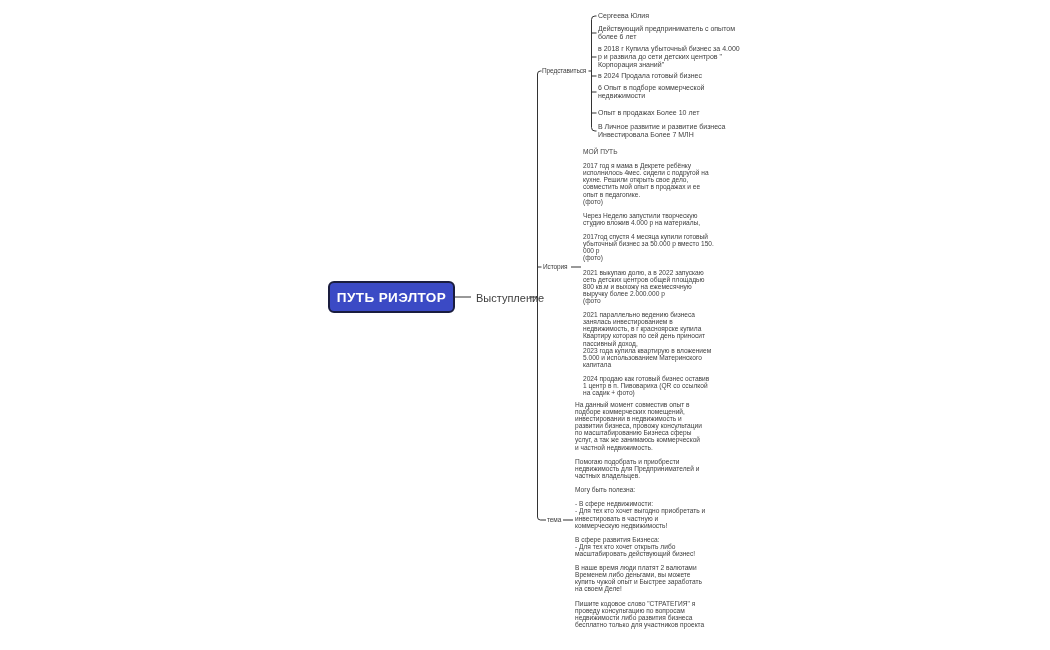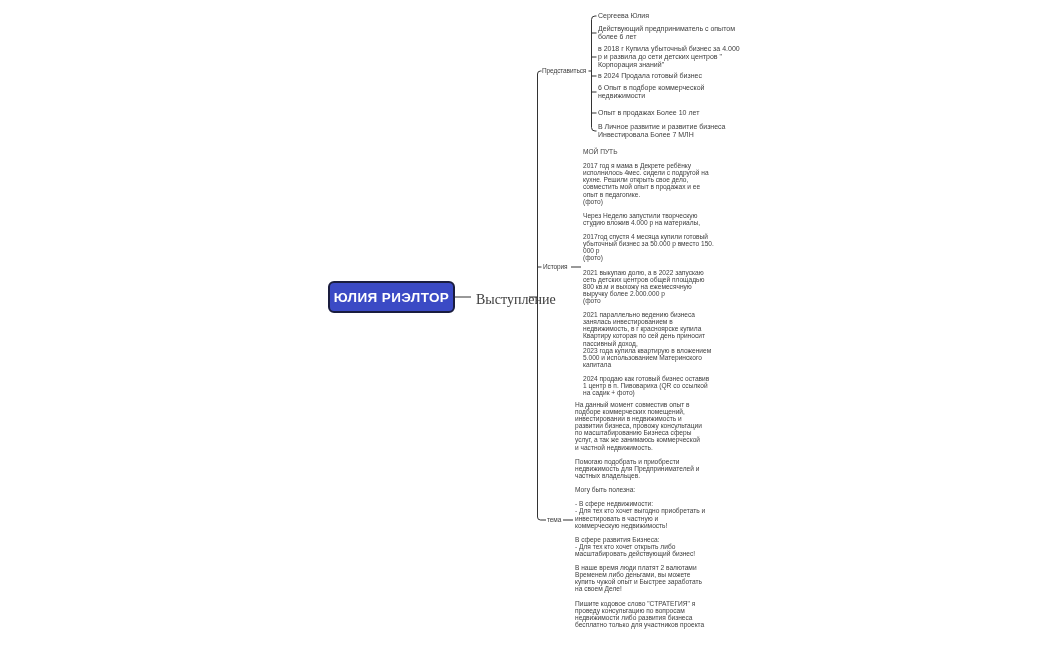--- a/index.html
+++ b/index.html
@@ -16,21 +16,21 @@
   .central-node {
     left:328px; top:281px; width:127px; height:32px; box-sizing:border-box;
     background:var(--node-fill,#3b4ac5);
     border:2px solid var(--node-border,#1a1d3f);
     border-radius:6px;
     color:var(--node-text,#ffffff);
     font-weight:bold; font-size:13.5px; letter-spacing:.4px;
     display:flex; align-items:center; justify-content:center;
     cursor:pointer;
   }
-  .branch-label { font-size:14px; white-space:nowrap; cursor:pointer;font-family:Liberation Serif, serif; }
+  .branch-label { font-size:11px; white-space:nowrap; cursor:pointer; }
   .sec-label   { font-size:6.5px; white-space:nowrap; cursor:pointer; letter-spacing:-.1px; }
   .leaf {
     font-size:7px; line-height:8px; white-space:pre-line;
     width:150px; left:598px; cursor:pointer;
   }
   .block {
     font-size:6.6px; line-height:7.1px; white-space:pre-line;
     width:170px; cursor:pointer;
   }
   #lbl-vystuplenie   { left:476px; top:292px; }
@@ -65,21 +65,21 @@
   <path d="M591.5 57 H596.5"></path>
   <path d="M591.5 76 H596.5"></path>
   <path d="M591.5 92 H596.5"></path>
   <path d="M591.5 113 H596.5"></path>
 
   <path d="M571 267 H581"></path>
 
   <path d="M563 520 H573"></path>
 </svg>
 
-<div class="abs central-node">ЮЛИЯ РИЭЛТОР</div>
+<div class="abs central-node">ПУТЬ РИЭЛТОР</div>
 
 <div class="abs branch-label" id="lbl-vystuplenie">Выступление</div>
 
 <div class="abs sec-label" id="lbl-predstavitsya">Представиться</div>
 <div class="abs sec-label" id="lbl-istoriya">История</div>
 <div class="abs sec-label" id="lbl-tema">тема</div>
 
 <div class="abs leaf" id="leaf-0">Сергеева Юлия</div>
 <div class="abs leaf" id="leaf-1">Действующий предприниматель с опытом
 более 6 лет</div>

